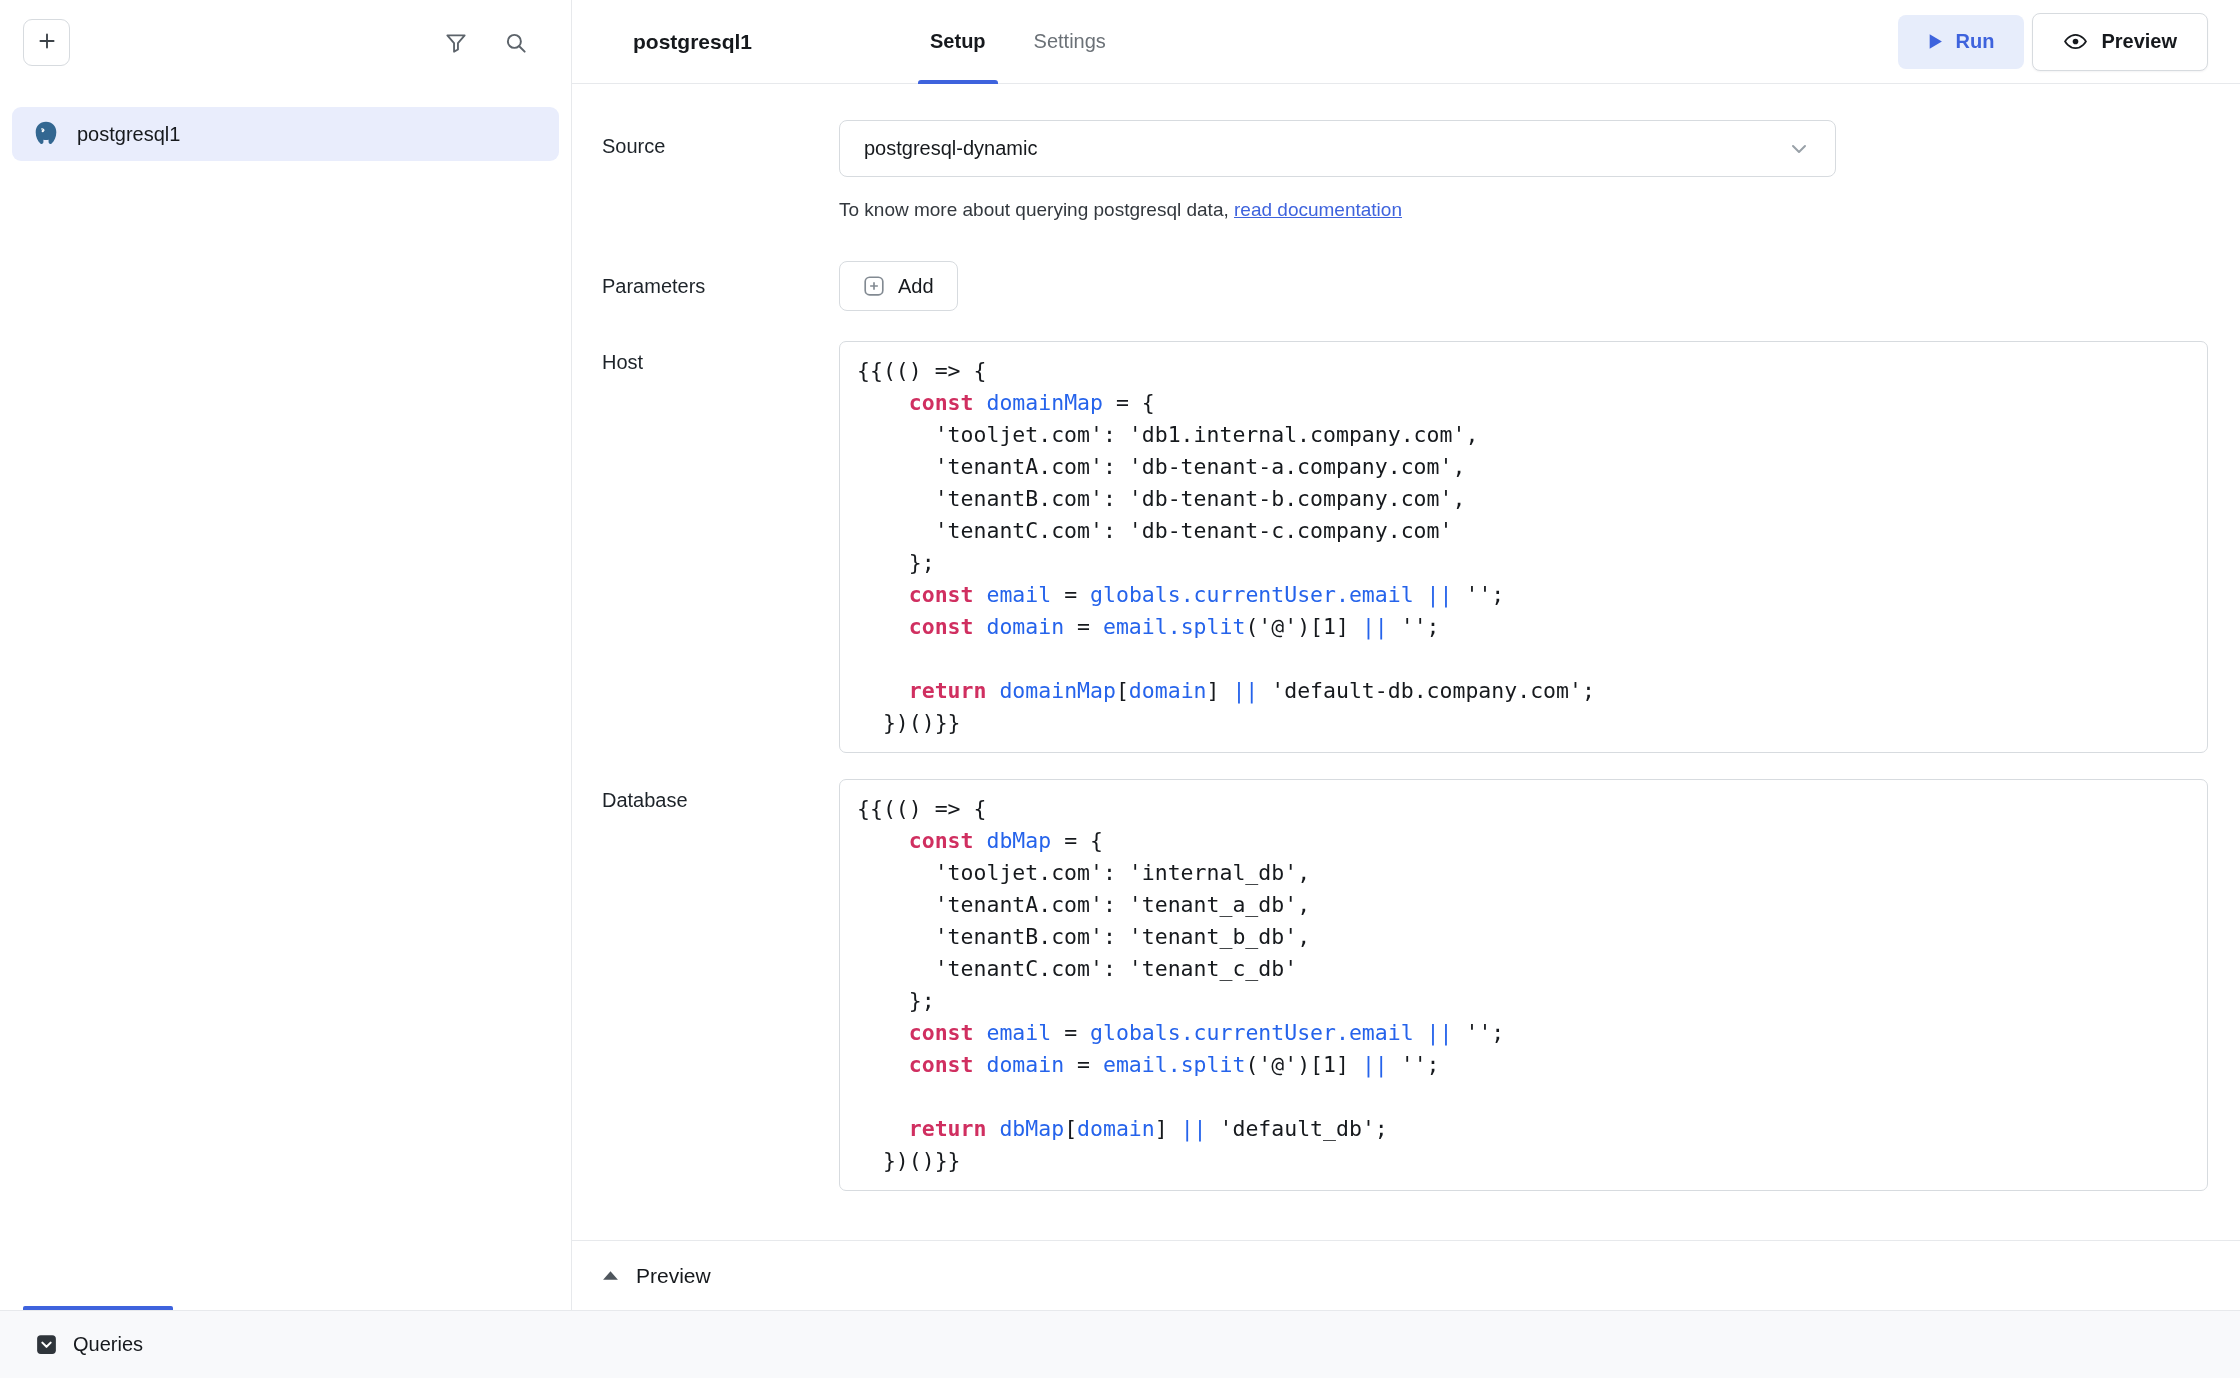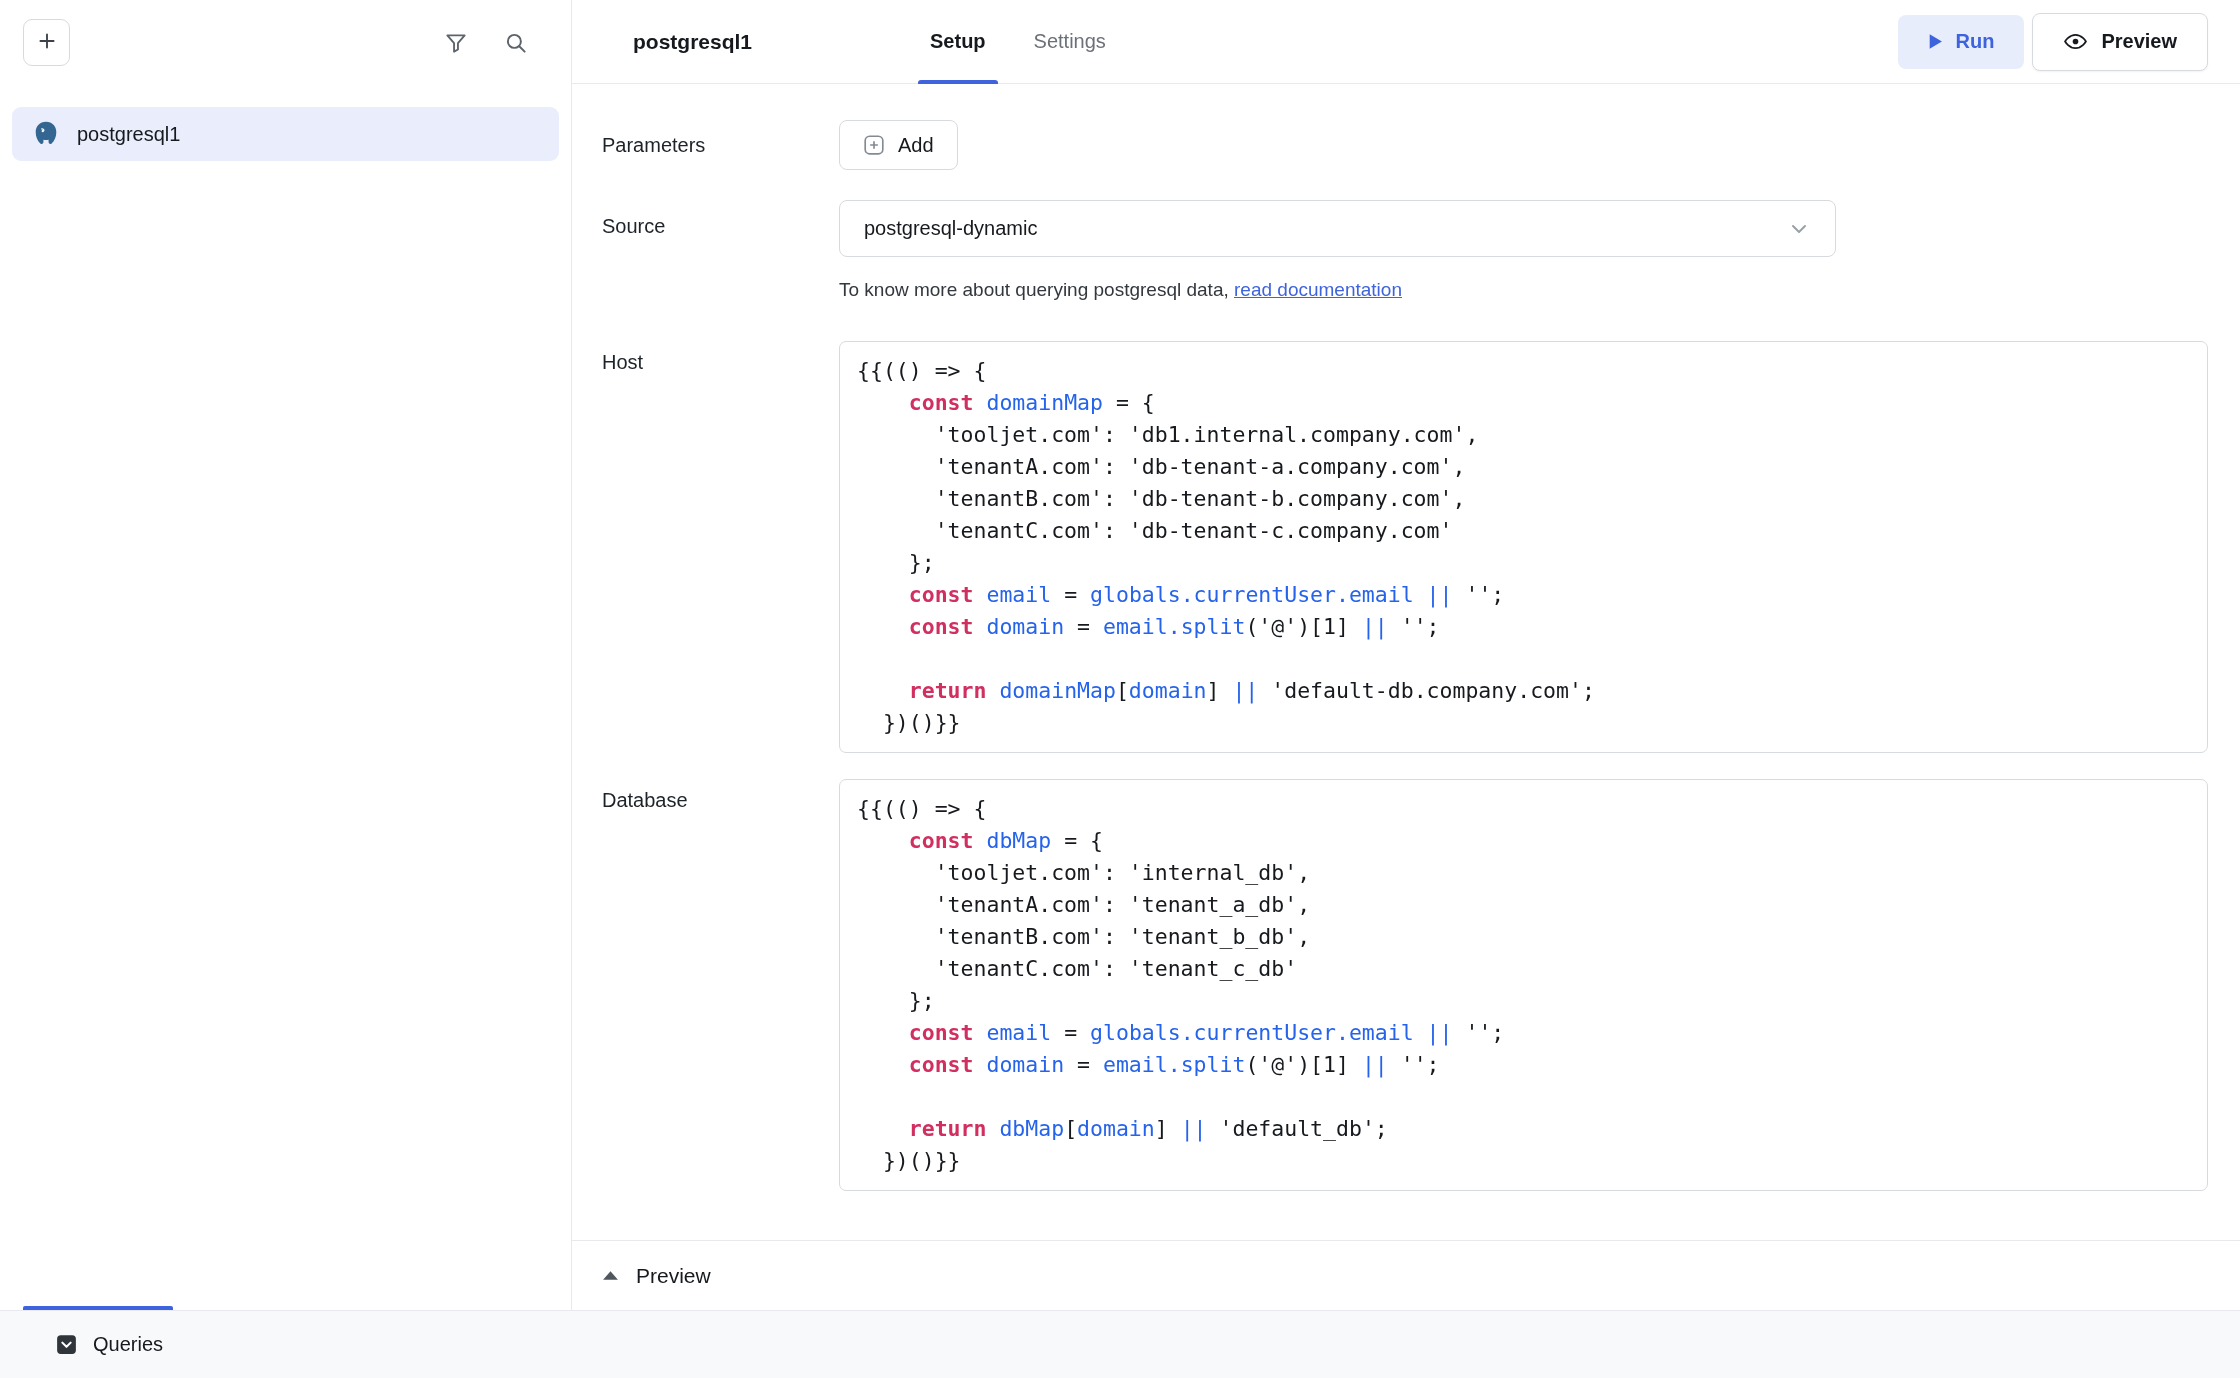--- a/index.html
+++ b/index.html
@@ -61,21 +61,21 @@
   .tk-op{ color:var(--op); }
   .tk-st{ color:var(--st); }
   .tk-pl{ color:var(--pl); }
 
   
   .preview-section{ flex:none; }
   .section-divider{ border-top:1px solid var(--divider); }
   .preview-row{ height:69px; display:flex; align-items:center; gap:17px; padding-left:30px; font-size:21px; font-weight:500; color:#16191d; cursor:pointer; }
 
   
-  .bottom-bar{ position:fixed; left:0; right:0; bottom:0; height:68px; background:#f8f9fb; border-top:1px solid var(--divider); display:flex; align-items:center; padding-left:54px; }
+  .bottom-bar{ position:fixed; left:0; right:0; bottom:0; height:68px; background:#f8f9fb; border-top:1px solid var(--divider); display:flex; align-items:center; padding-left:34px; }
   .queries-toggle{ display:flex; align-items:center; gap:14px; font-size:20px; font-weight:500; color:#16191d; cursor:pointer; }
   .queries-indicator{ position:fixed; left:23px; bottom:68px; width:150px; height:4px; background:var(--accent); border-radius:2px 2px 0 0; }
 </style>
 </head>
 <body>
 
 <div class="app">
 
   <aside class="sidebar">
     <div class="sidebar-top">
@@ -137,52 +137,52 @@
                 <circle cx="12" cy="12" r="2.7" fill="#16191d" stroke="none"></circle>
               </svg>
           </span>
           <span>Preview</span>
         </button>
       </div>
     </header>
 
     <div class="form">
 
-      <div class="form-row center row-params">
-        <div class="form-label">Parameters</div>
-        <div class="form-control">
-          <button class="add-btn">
-            <span style="display:flex;">
-              <svg width="22" height="22" viewBox="0 0 20 20" fill="none" stroke="#828a92" stroke-width="1.5">
-                  <rect x="2" y="2" width="16" height="16" rx="4"></rect>
-                  <path d="M10 6.5v7M6.5 10h7"></path>
-                </svg>
-            </span>
-            <span>Add</span>
-          </button>
-        </div>
-      </div>
-
       <div class="form-row center row-source">
         <div class="form-label" style="align-self:flex-start; padding-top:15px;">Source</div>
         <div class="form-control">
           <div class="select">
             <span>postgresql-dynamic</span>
             <span style="display:flex;">
               <svg width="24" height="24" viewBox="0 0 24 24" fill="none" stroke="#99a1a8" stroke-width="2" stroke-linecap="round" stroke-linejoin="round">
                   <path d="M6 9l6 6 6-6"></path>
                 </svg>
             </span>
           </div>
           <div class="help-text">
             <span>To know more about querying postgresql data, </span><a class="doc-link">read documentation</a>
           </div>
         </div>
       </div>
 
+      <div class="form-row center row-params">
+        <div class="form-label">Parameters</div>
+        <div class="form-control">
+          <button class="add-btn">
+            <span style="display:flex;">
+              <svg width="22" height="22" viewBox="0 0 20 20" fill="none" stroke="#828a92" stroke-width="1.5">
+                  <rect x="2" y="2" width="16" height="16" rx="4"></rect>
+                  <path d="M10 6.5v7M6.5 10h7"></path>
+                </svg>
+            </span>
+            <span>Add</span>
+          </button>
+        </div>
+      </div>
+
       <div class="form-row top row-host">
         <div class="form-label">Host</div>
         <div class="form-control">
           <div class="code-editor"><div class="code-line"><span class="tk-pl">{{(() =&gt; {</span></div><div class="code-line"><span class="tk-pl">    </span><span class="tk-kw">const</span><span class="tk-pl"> </span><span class="tk-vr">domainMap</span><span class="tk-pl"> = {</span></div><div class="code-line"><span class="tk-pl">      </span><span class="tk-st">'tooljet.com'</span><span class="tk-pl">: </span><span class="tk-st">'db1.internal.company.com'</span><span class="tk-pl">,</span></div><div class="code-line"><span class="tk-pl">      </span><span class="tk-st">'tenantA.com'</span><span class="tk-pl">: </span><span class="tk-st">'db-tenant-a.company.com'</span><span class="tk-pl">,</span></div><div class="code-line"><span class="tk-pl">      </span><span class="tk-st">'tenantB.com'</span><span class="tk-pl">: </span><span class="tk-st">'db-tenant-b.company.com'</span><span class="tk-pl">,</span></div><div class="code-line"><span class="tk-pl">      </span><span class="tk-st">'tenantC.com'</span><span class="tk-pl">: </span><span class="tk-st">'db-tenant-c.company.com'</span></div><div class="code-line"><span class="tk-pl">    };</span></div><div class="code-line"><span class="tk-pl">    </span><span class="tk-kw">const</span><span class="tk-pl"> </span><span class="tk-vr">email</span><span class="tk-pl"> = </span><span class="tk-vr">globals.currentUser.email</span><span class="tk-op"> || </span><span class="tk-st">''</span><span class="tk-pl">;</span></div><div class="code-line"><span class="tk-pl">    </span><span class="tk-kw">const</span><span class="tk-pl"> </span><span class="tk-vr">domain</span><span class="tk-pl"> = </span><span class="tk-vr">email.split</span><span class="tk-pl">('@')[1]</span><span class="tk-op"> || </span><span class="tk-st">''</span><span class="tk-pl">;</span></div><div class="code-line"></div><div class="code-line"><span class="tk-pl">    </span><span class="tk-kw">return</span><span class="tk-pl"> </span><span class="tk-vr">domainMap</span><span class="tk-pl">[</span><span class="tk-vr">domain</span><span class="tk-pl">]</span><span class="tk-op"> || </span><span class="tk-st">'default-db.company.com'</span><span class="tk-pl">;</span></div><div class="code-line"><span class="tk-pl">  })()}}</span></div></div>
         </div>
       </div>
 
       <div class="form-row top row-database">
         <div class="form-label">Database</div>
         <div class="form-control">

